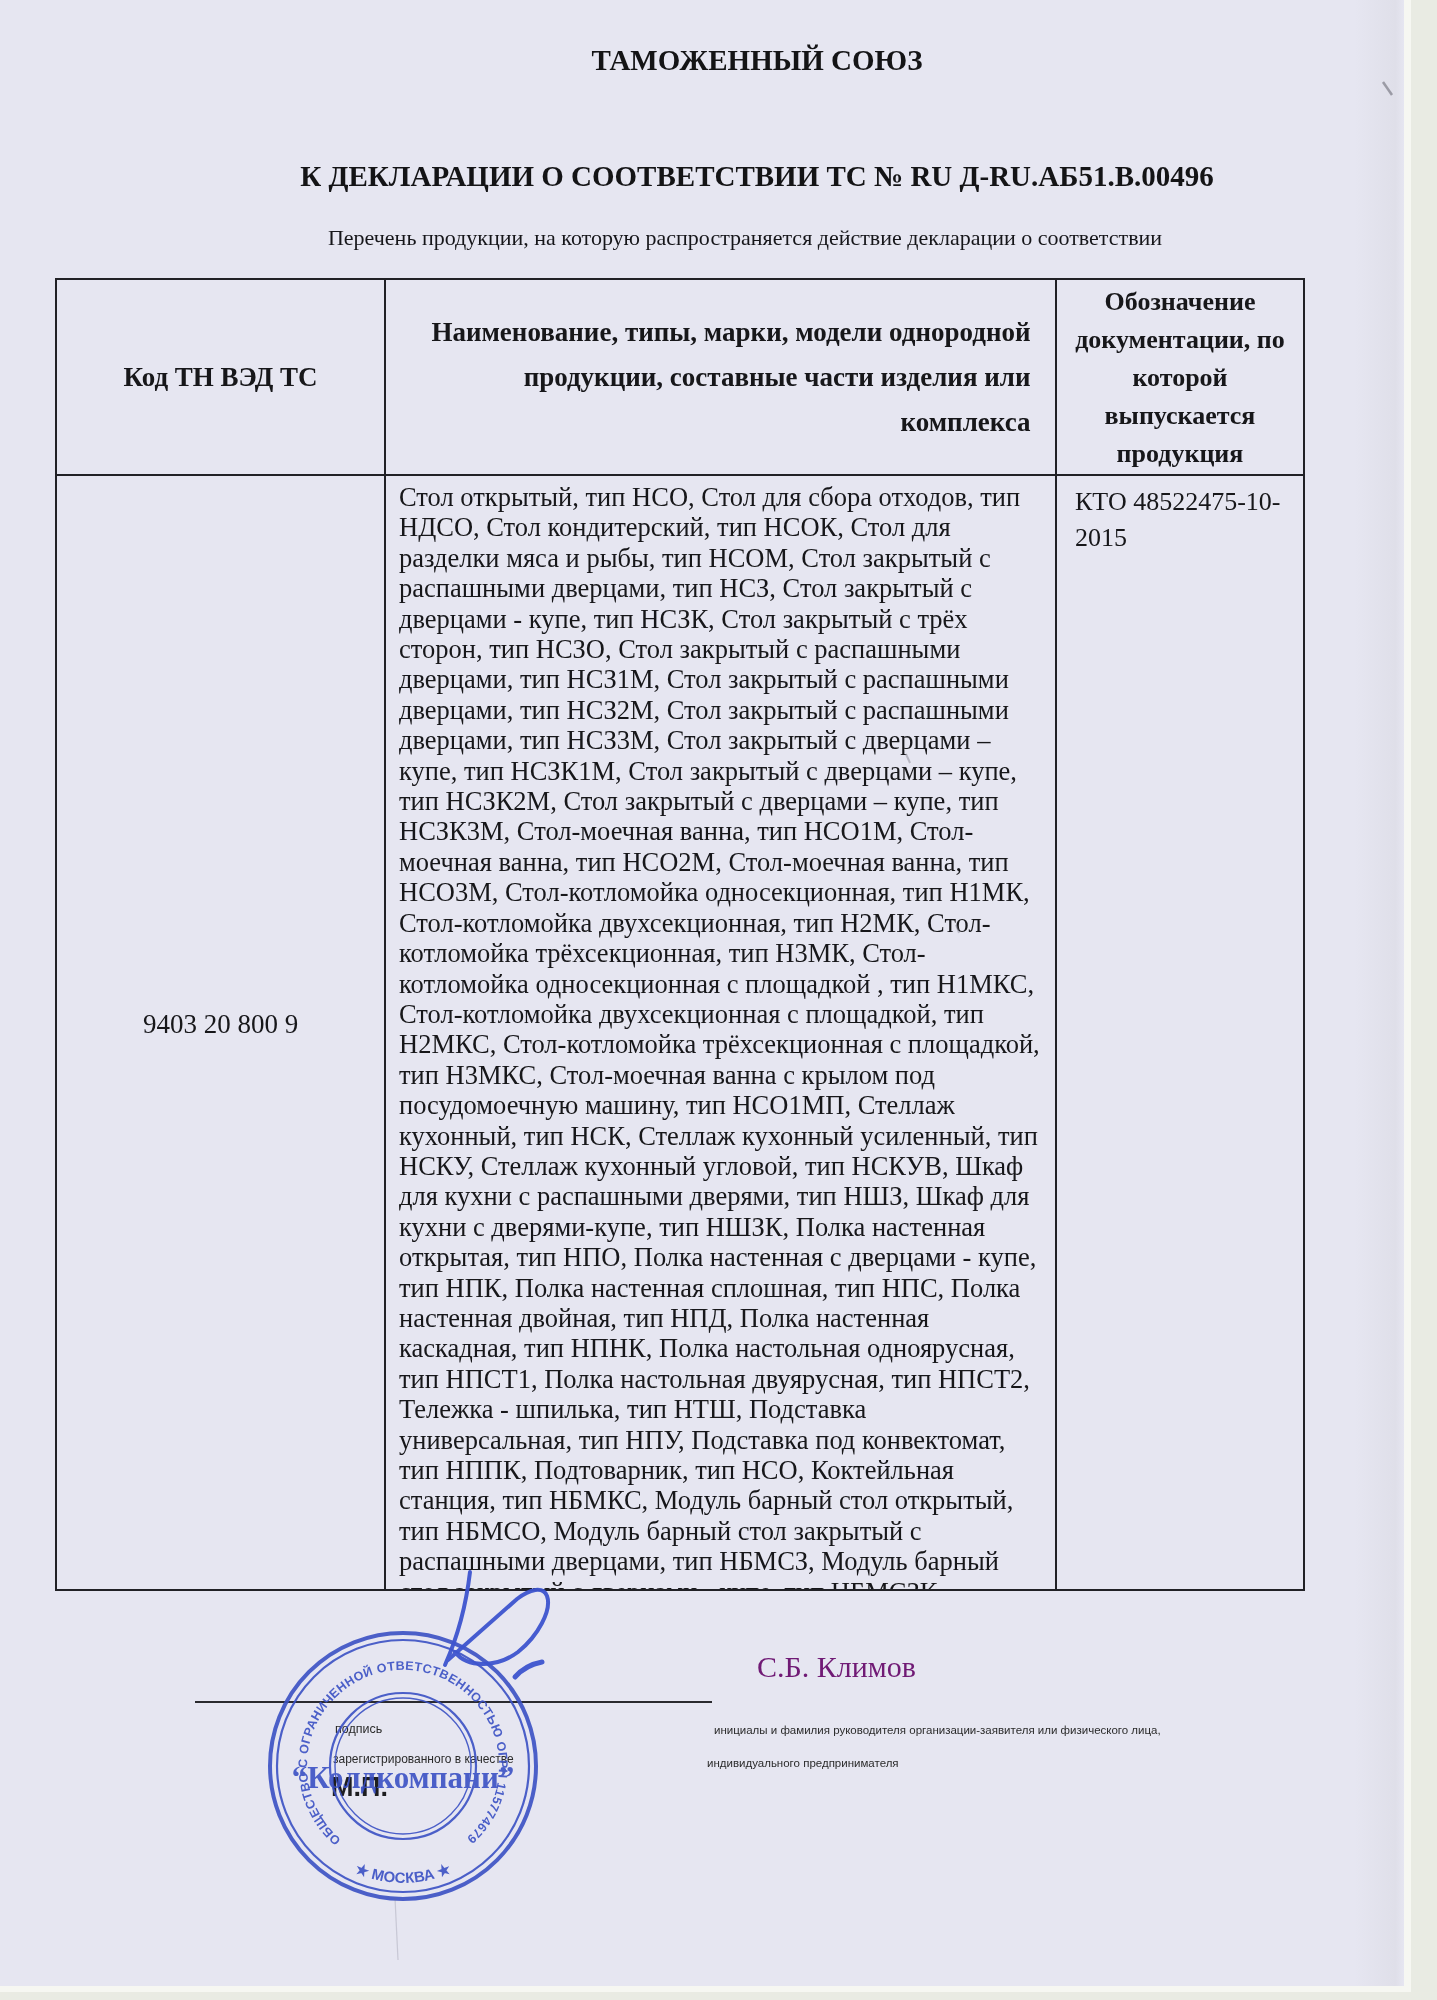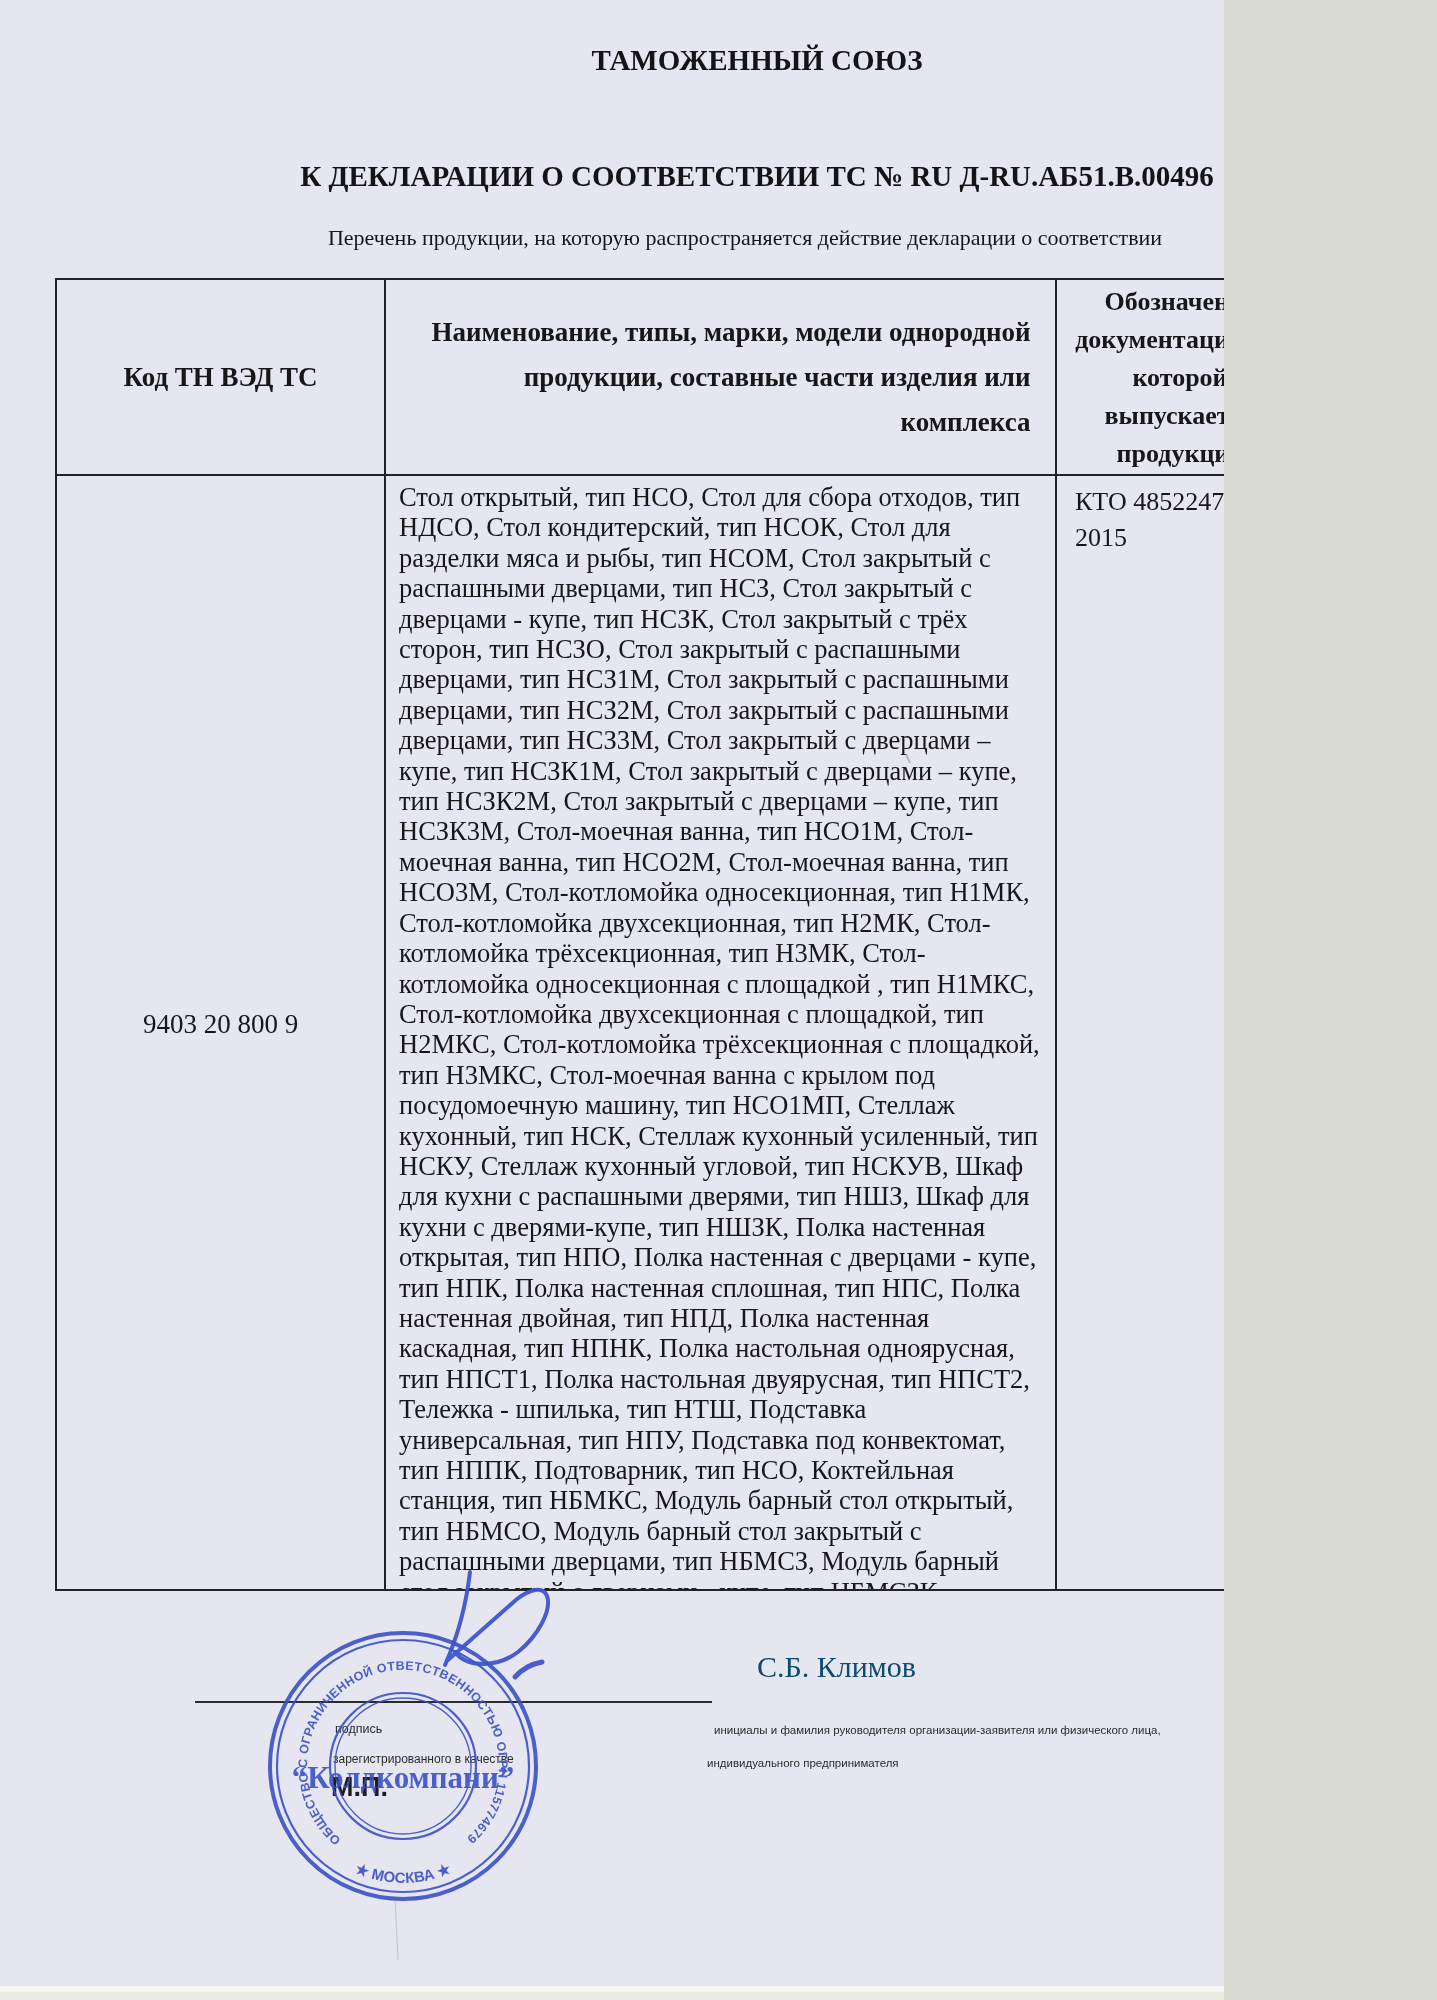--- a/index.html
+++ b/index.html
@@ -1,17 +1,17 @@
 <!DOCTYPE html>
 <html><head>
 <meta charset="utf-8">
 <style>
   html,body { margin:0; padding:0; background:#d9dbd3; }
   .scan {
-    position:relative; width:1224px; height:2000px; overflow:hidden;
+    position:relative; width:1437px; height:2000px; overflow:hidden;
     background:#e9ebe3; font-family:"Liberation Serif", serif; color:#17171a;
   }
   .paper { position:absolute; left:0; top:0; width:1404px; height:1990px;
     background:linear-gradient(90deg,#e6e6f1 0%,#e6e6f1 96.5%,#dfdfe9 99.4%,#e6e6f1 100%); }
   .edge-right  { position:absolute; left:1404px; top:0; width:7px; height:1992px; background:#f6f7f2; }
   .edge-bottom { position:absolute; left:0; top:1986px; width:1411px; height:6px; background:#f6f7f2; }
 
   .title { position:absolute; left:77px; width:1360px; text-align:center;
     font-weight:bold; font-size:29px; color:#141416; white-space:nowrap; }
   .subtitle { position:absolute; left:55px; width:1380px; text-align:center;
@@ -30,21 +30,21 @@
   .td-code { display:flex; align-items:center; justify-content:center; font-size:27px; padding-bottom:16px; }
   .td-products { font-size:26.5px; line-height:30.4px; padding:6px 12px 0 13px; text-align:left; }
   .td-doc { font-size:26px; line-height:36px; padding:8px 10px 0 18px; }
 
   .sig-line { position:absolute; left:195px; top:1701px; width:517px; height:0;
     border-top:2px solid #2a2a2e; }
   .lbl { position:absolute; font-family:"Liberation Sans", sans-serif; color:#2b2b2b; }
   .lbl-podpis { left:335px; top:1722px; font-size:12.5px; }
   .lbl-reg { left:333px; top:1752px; font-size:12px; }
   .lbl-mp { left:331px; top:1772px; font-size:27px; font-weight:bold; color:#1d1d1f; }
-  .sig-name { position:absolute; left:757px; top:1650px; font-size:30px; color:#0c4a6e; }
+  .sig-name { position:absolute; left:757px; top:1650px; font-size:30px; color:#701a75; }
   .cap1 { left:714px; top:1724px; font-size:11.5px; }
   .cap2 { left:707px; top:1757px; font-size:11.5px; }
 
   .overlay { position:absolute; left:0; top:0; pointer-events:none; }
 </style>
 </head>
 <body>
 
 <div class="scan">
   <div class="paper"></div>

